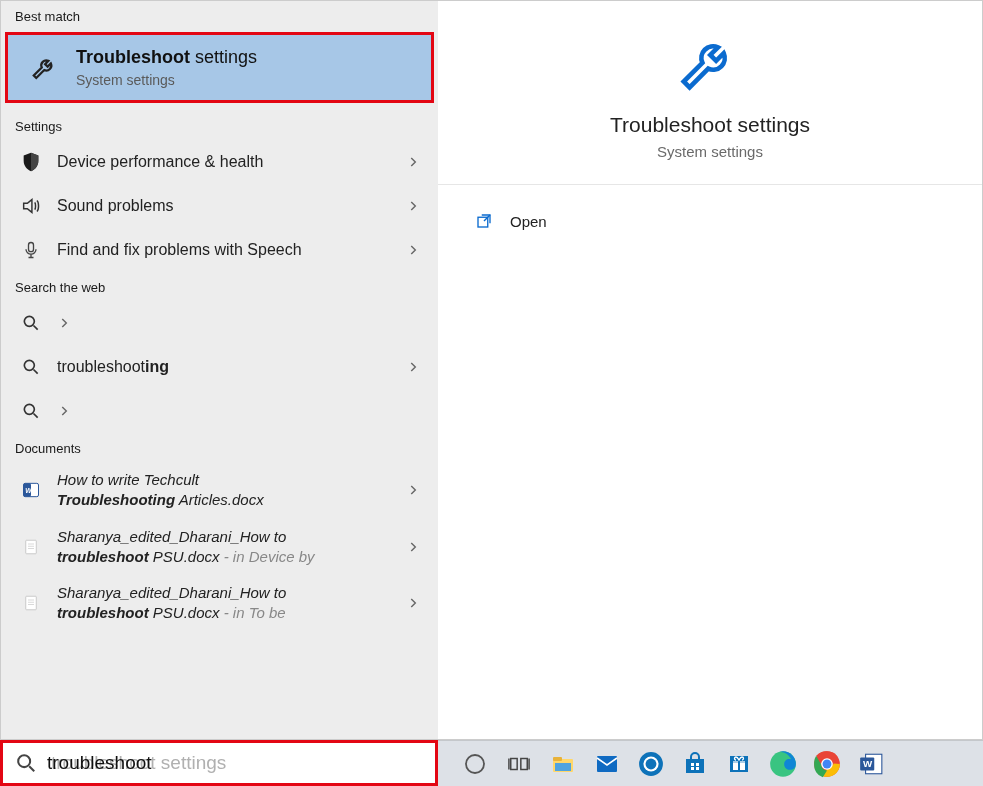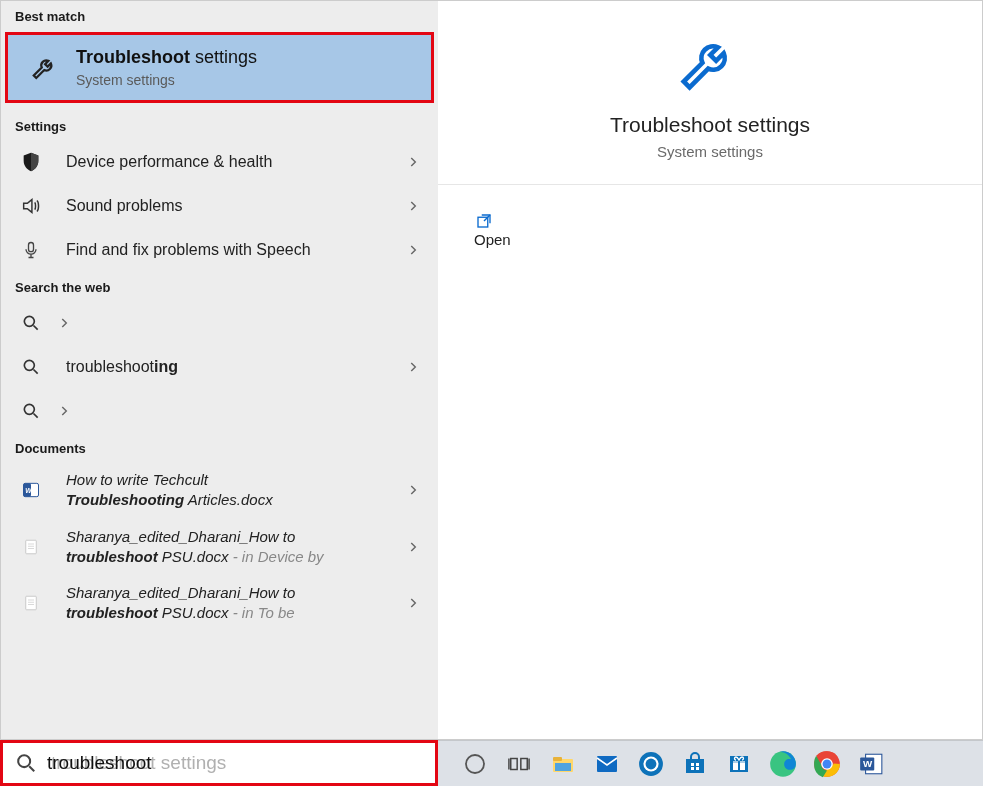--- a/index.html
+++ b/index.html
@@ -25,21 +25,21 @@
     flex-direction: column;
   }
   .right {
     flex: 1;
     background: #fff;
     display: flex;
     flex-direction: column;
   }
   .section-header {
     font-size: 13px;
-    font-weight: 700;
+    font-weight: 400;
     color: #1a1a1a;
     padding: 8px 10px 6px 14px;
   }
   .best-match {
     border: 3px solid #e30613;
     background: #a7c7e7;
     display: flex;
     align-items: center;
     padding: 12px 12px 12px 20px;
     margin: 2px 4px 8px 4px;
@@ -69,21 +69,20 @@
     align-items: center;
     justify-content: center;
     margin-right: 14px;
     color: #333;
   }
   .list-item .li-text {
     flex: 1;
     font-size: 16px;
     color: #222;
     line-height: 1.35;
-    margin-left: 9px;
   }
   .list-item .li-text .bold { font-weight: 600; }
   .list-item .li-text .gray { color: #888; font-size: 15px; }
   .list-item .chevron {
     color: #777;
     font-size: 16px;
     width: 20px;
     text-align: center;
   }
   .doc-item { align-items: center; padding-top: 8px; padding-bottom: 8px; font-style: italic; }
@@ -94,26 +93,25 @@
     align-items: center;
     padding: 28px 10px 24px 10px;
     border-bottom: 1px solid #e6e6e6;
   }
   .right-hero .hero-icon { width: 70px; height: 70px; margin-bottom: 14px; }
   .right-hero .hero-title { font-size: 21px; color: #222; margin-bottom: 6px; }
   .right-hero .hero-sub { font-size: 15px; color: #6a6a6a; }
   .right-actions { padding: 20px 10px 10px 36px; }
   .action-row {
     display: flex;
-    align-items: flex-start;
+    align-items: center;
     font-size: 15px;
     color: #222;
     padding: 6px 0;
     cursor: default;
-    flex-direction: column;
   }
   .action-row .act-icon {
     width: 20px; height: 20px; margin-right: 16px;
     color: #0066b4;
     display: flex; align-items: center; justify-content: center;
   }
   .search-bar-wrap {
     position: absolute;
     left: 0;
     bottom: 0;

